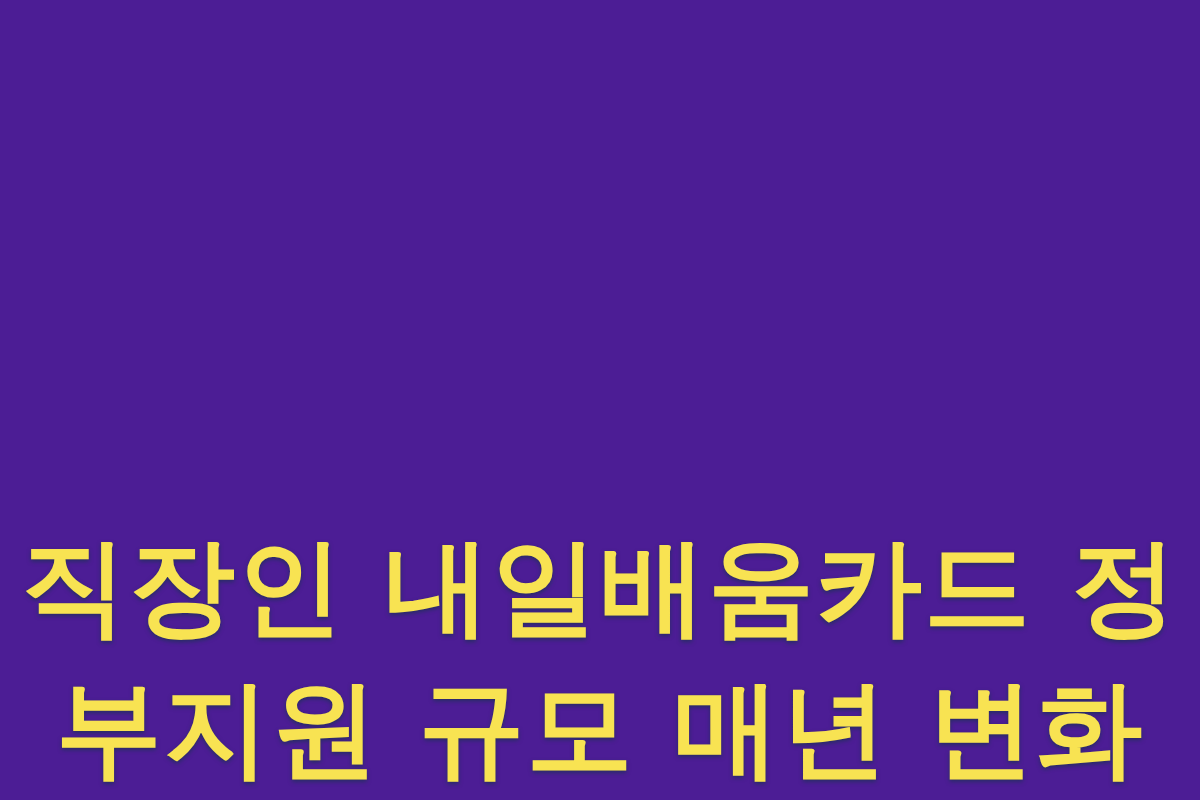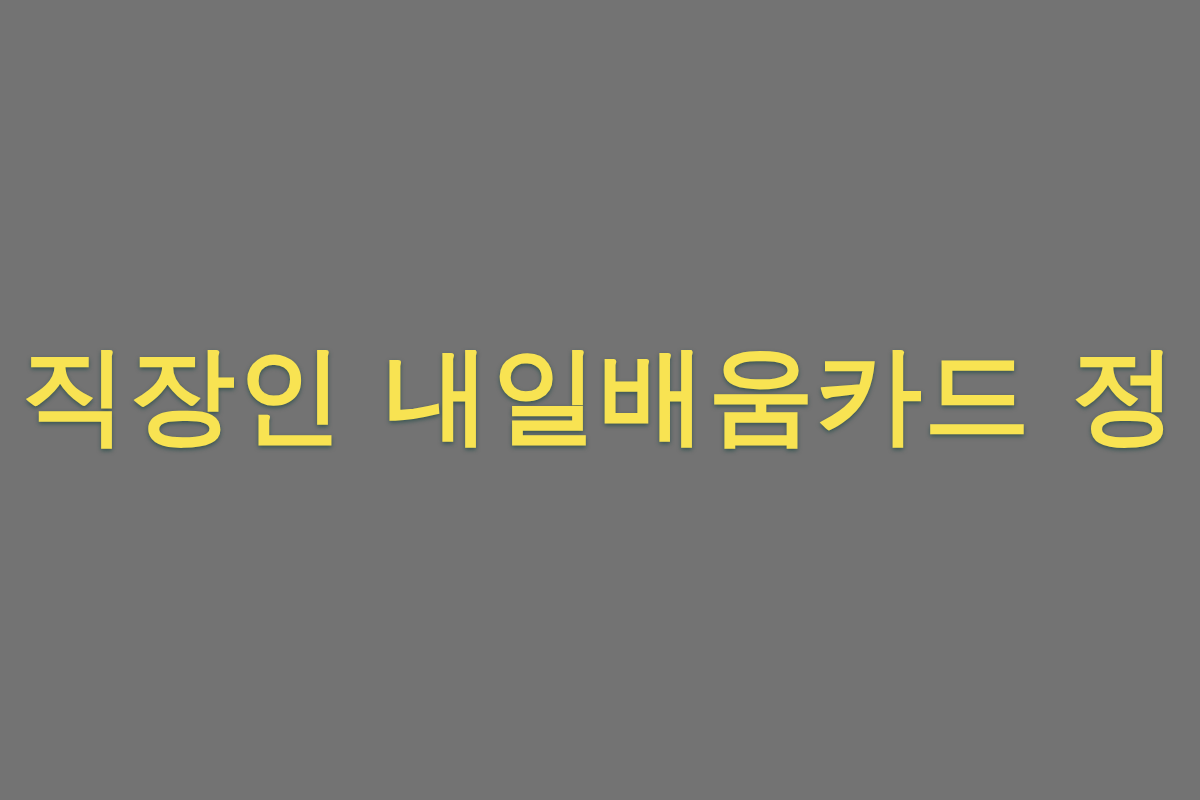--- a/index.html
+++ b/index.html
@@ -11,23 +11,23 @@
     width: 1200px;
     height: 800px;
     overflow: hidden;
     font-family: "Liberation Sans", sans-serif;
   }
 
   .banner {
     position: relative;
     width: 1200px;
     height: 800px;
-    background: #737373;
+    background: #4c1d95;
     display: flex;
-    align-items: center;
+    align-items: flex-end;
     justify-content: center;
     box-sizing: border-box;
   }
 
   .headline {
     display: flex;
     flex-direction: column;
     align-items: center;
     justify-content: center;
     width: 1010px;
@@ -57,16 +57,17 @@
 </style>
 </head>
 <body>
 
 <div class="banner">
 
   <div class="headline">
 
     <div class="headline-line line-1">직장인 내일배움카드 정</div>
 
+    <div class="headline-line line-2">부지원 규모 매년 변화</div>
 
   </div>
 
 </div>
 
 </body></html>

